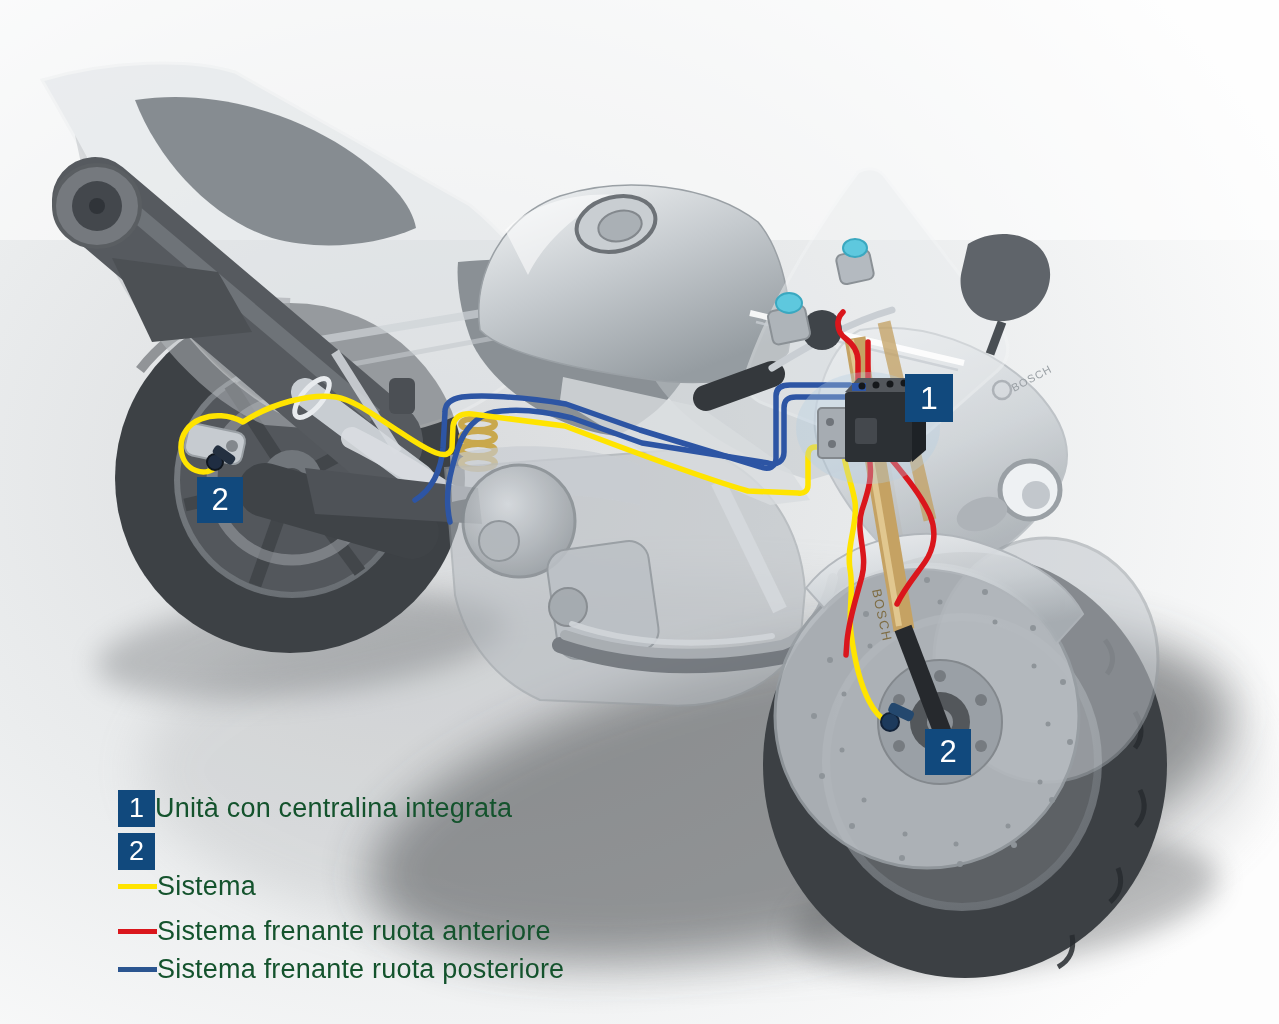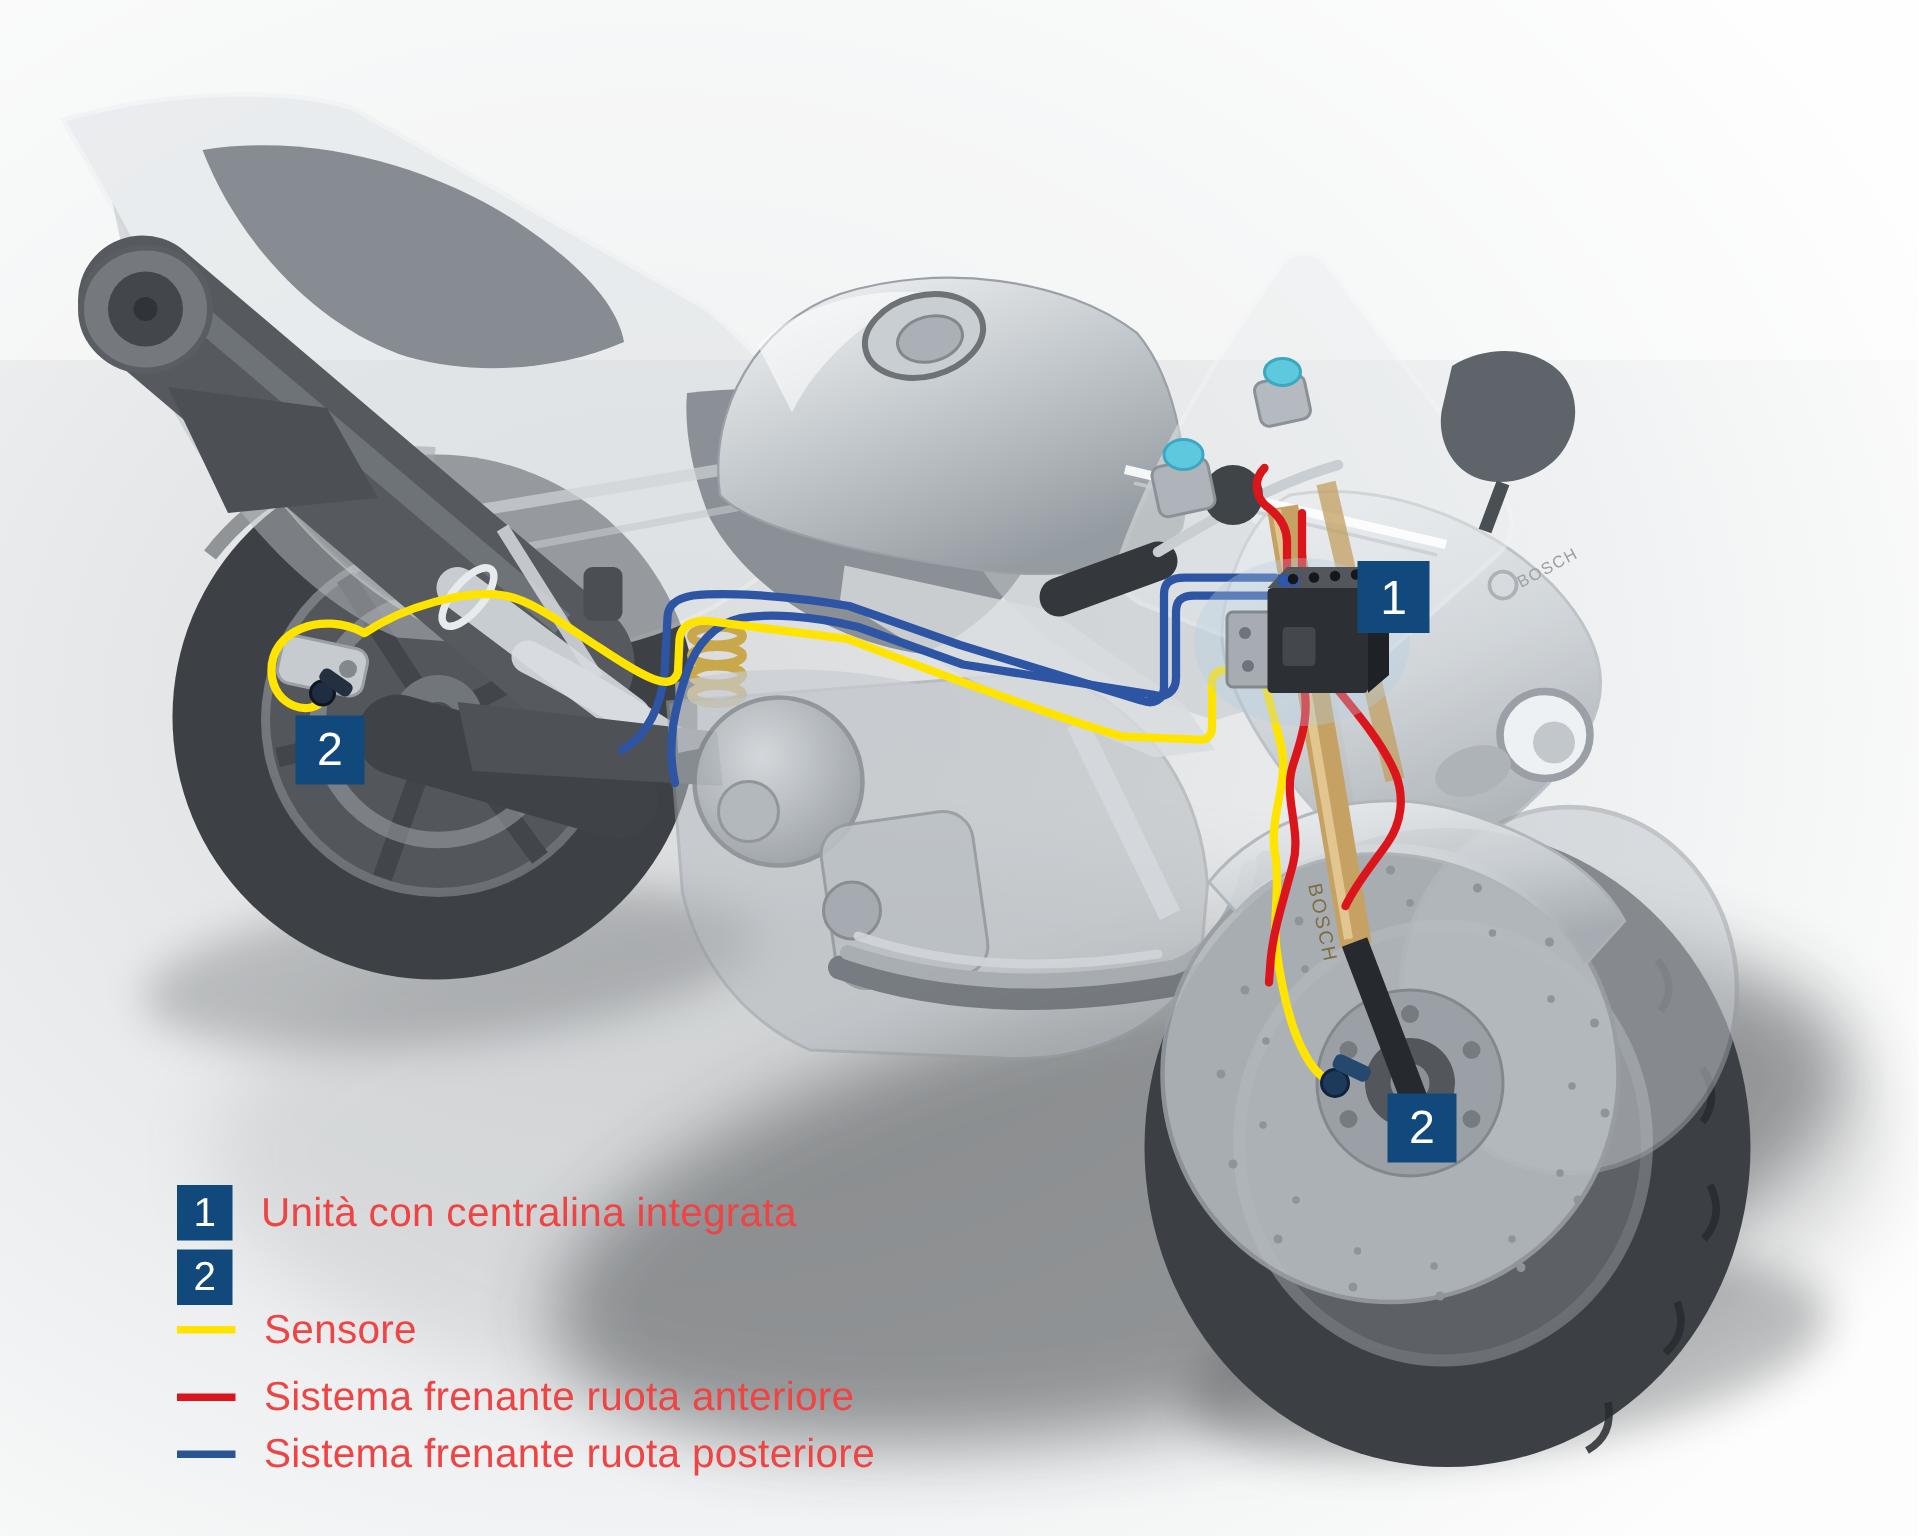--- a/index.html
+++ b/index.html
@@ -10,21 +10,21 @@
   .marker{position:absolute;display:flex;align-items:center;justify-content:center;
           color:#fff;font-family:"Liberation Sans",sans-serif;}
   .marker.m1{left:905px;top:374px;width:48px;height:48px;font-size:32px;}
   .marker.m2r{left:197px;top:477px;width:46px;height:46px;font-size:31px;}
   .marker.m2f{left:925px;top:729px;width:46px;height:46px;font-size:31px;}
   
   .legend-row{position:absolute;left:118px;display:flex;align-items:center;}
   .legend-badge{width:37px;height:37px;display:flex;align-items:center;justify-content:center;
                 color:#fff;font-size:27px;flex:0 0 auto;}
   .legend-swatch{width:39px;height:5px;flex:0 0 auto;}
-  .legend-label{margin-left:19px;font-size:27px;color:#ef4444;letter-spacing:.2px;white-space:nowrap;}
+  .legend-label{font-size:27px;color:#14532d;letter-spacing:.2px;white-space:nowrap;}
   .row1{top:790px;} .row2{top:833px;}
   .row3{top:866px;height:40px;} .row4{top:911px;height:40px;} .row5{top:949px;height:40px;}
 </style>
 </head>
 <body>
 
 <div class="stage">
 
 <svg width="1279" height="1024" viewBox="0 0 1279 1024">
   <defs>
@@ -283,21 +283,21 @@
 
 <div class="legend-row row1">
   <div class="legend-badge" style="background-color: rgb(17, 73, 125);">1</div>
   <div class="legend-label">Unità con centralina integrata</div>
 </div>
 <div class="legend-row row2">
   <div class="legend-badge" style="background-color: rgb(17, 73, 125);">2</div>
 </div>
 <div class="legend-row row3">
   <div class="legend-swatch" style="background-color: rgb(255, 228, 0);"></div>
-  <div class="legend-label">Sensore</div>
+  <div class="legend-label">Sistema</div>
 </div>
 <div class="legend-row row5">
   <div class="legend-swatch" style="background-color: rgb(43, 85, 144);"></div>
   <div class="legend-label">Sistema frenante ruota posteriore</div>
 </div>
 <div class="legend-row row4">
   <div class="legend-swatch" style="background-color: rgb(218, 22, 28);"></div>
   <div class="legend-label">Sistema frenante ruota anteriore</div>
 </div>
 

